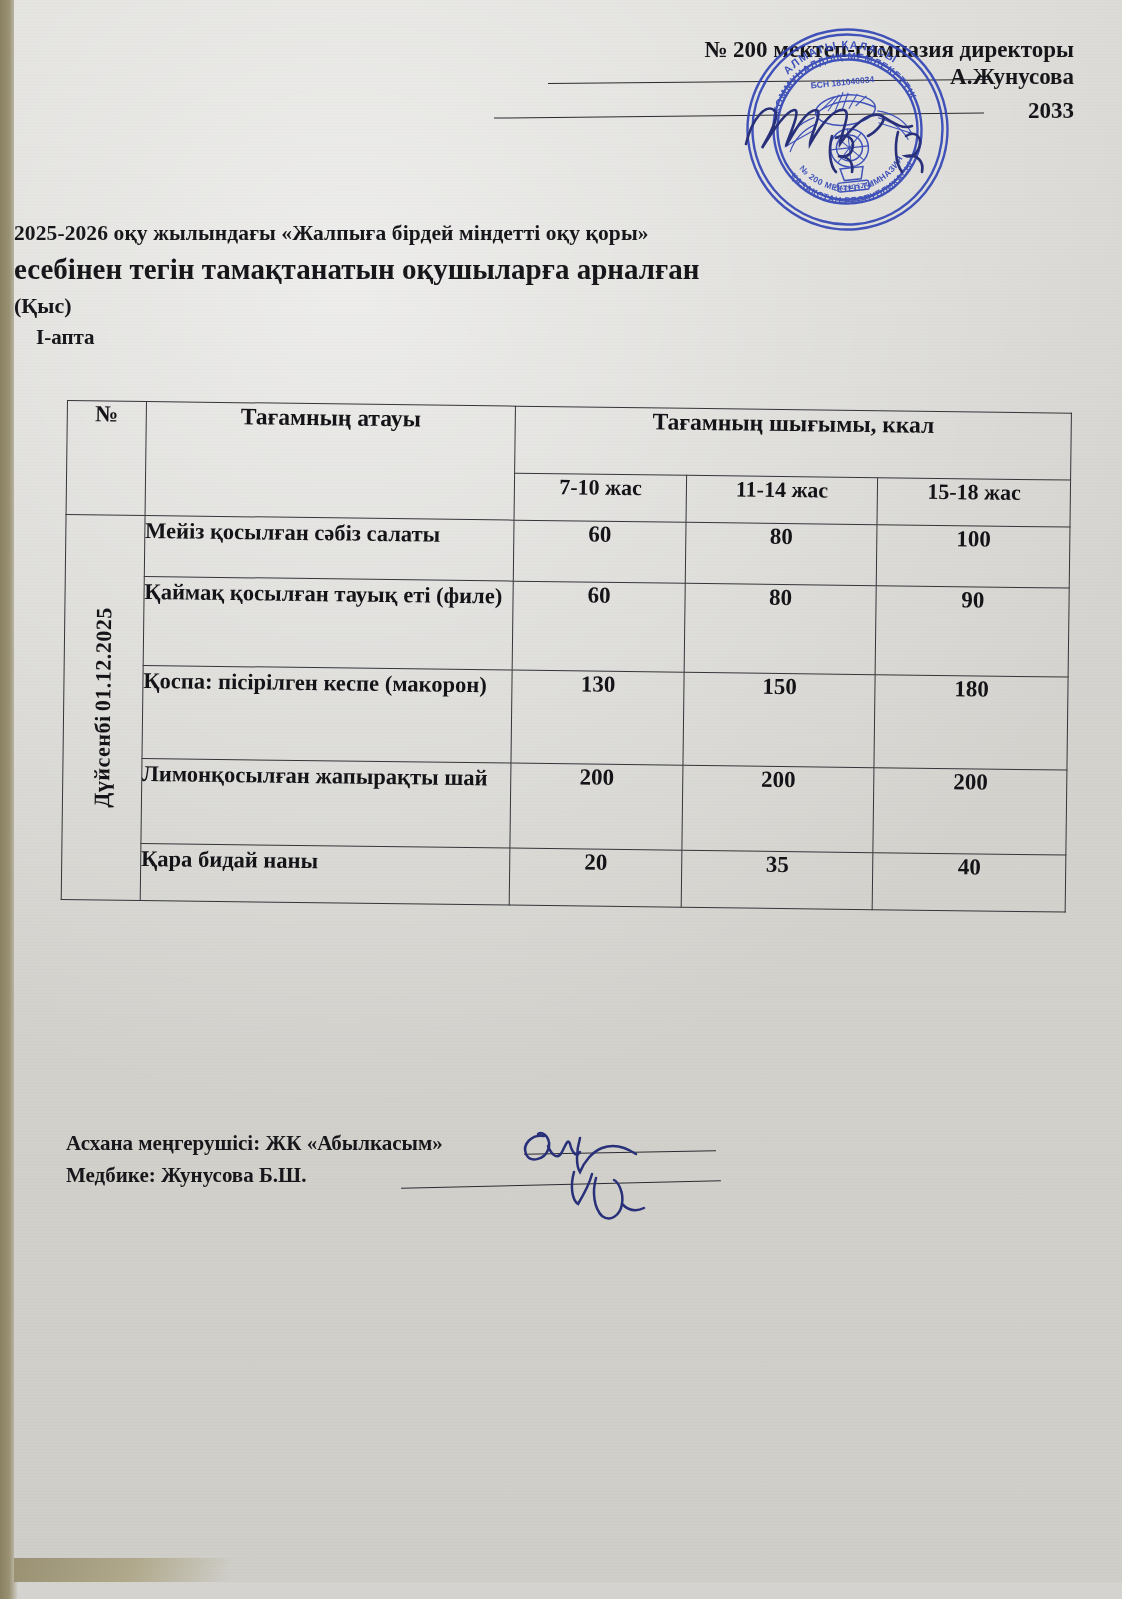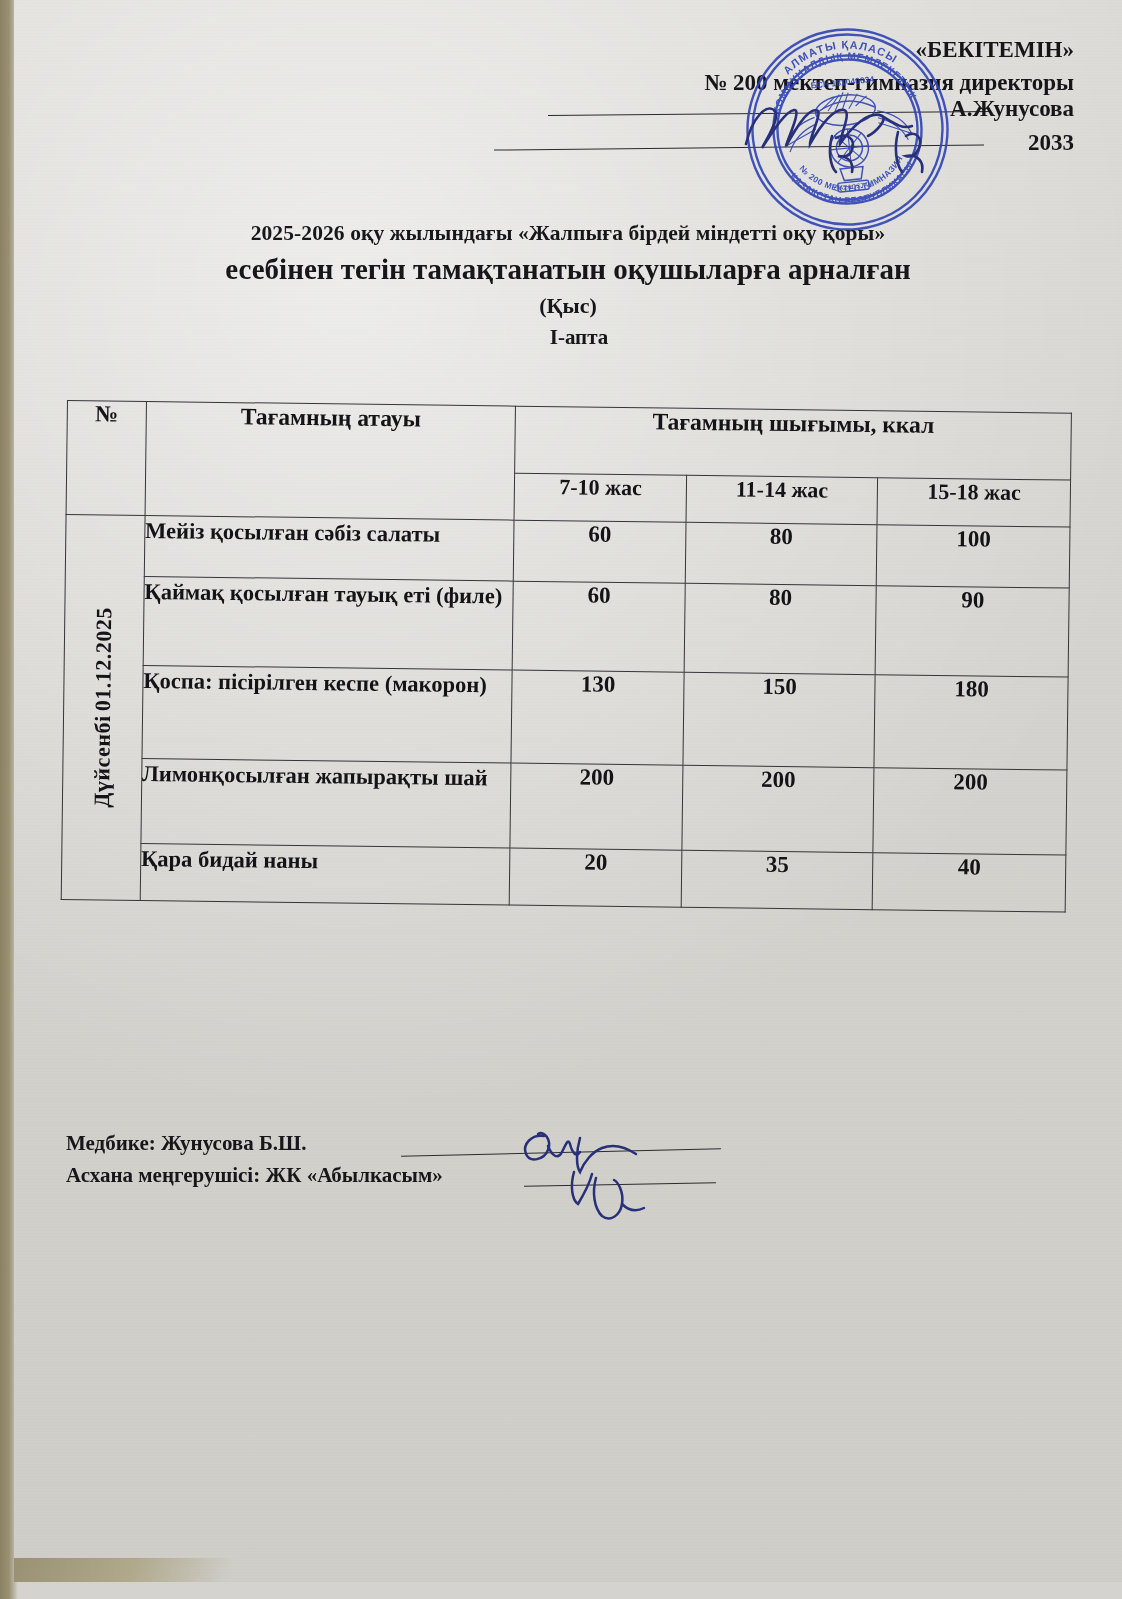--- a/index.html
+++ b/index.html
@@ -48,21 +48,21 @@
 
   
   .stamp{position:absolute;left:726px;top:22px;width:215px;height:215px;
     transform:rotate(-6deg);opacity:.9;pointer-events:none;}
   .stamp svg{display:block;width:100%;height:100%;}
   
   .hand{position:absolute;pointer-events:none;}
   .hand svg{display:block;overflow:visible;}
 
   
-  .titleblock{position:absolute;left:0;right:0;top:218px;text-align:center;
+  .titleblock{position:absolute;left:0;right:0;top:218px;text-align:left;
     font-weight:bold;color:#17171b;}
   .titleblock .t1{font-size:21.5px;line-height:1.42;letter-spacing:.1px;}
   .titleblock .t2{font-size:29px;line-height:1.42;}
   .titleblock .t3{font-size:23px;line-height:1.5;letter-spacing:.4px;}
   .titleblock .t4{font-size:22px;line-height:1.45;}
   .titleblock .t5{font-size:21px;line-height:1.45;margin-left:22px;}
 
   
   .tablewrap{position:absolute;left:53px;top:400px;width:1010px;
     transform:rotate(0.72deg);transform-origin:0 0;}
@@ -105,21 +105,20 @@
 </style>
 </head>
 <body>
 
 <div class="desk"></div>
 
 <div class="sheet">
   <div class="grain"></div>
 
   <div class="approve">
-    <span class="ln">«БЕКІТЕМІН»</span>
     <span class="ln">№ 200 мектеп-гимназия директоры</span>
     <span class="sigline">
       <span class="rule"></span>
       <span class="nm">А.Жунусова</span>
     </span>
     <span class="dateline">
       <span class="rule2"></span>
       <span class="yr">2033</span>
     </span>
   </div>
@@ -262,26 +261,26 @@
           <td class="dish">Қара бидай наны</td>
           <td class="val">20</td>
           <td class="val">35</td>
           <td class="val">40</td>
         </tr>
       </tbody>
     </table>
   </div>
 
   <div class="footer">
+    <div class="frow f1">
+      <span>Асхана меңгерушісі: ЖК «Абылкасым»</span>
+      <span class="rule3"></span>
+    </div>
     <div class="frow f2">
       <span>Медбике: Жунусова Б.Ш.</span>
-      <span class="rule3"></span>
-    </div>
-    <div class="frow f1">
-      <span>Асхана меңгерушісі: ЖК «Абылкасым»</span>
       <span class="rule3"></span>
     </div>
   </div>
 
   <div class="hand" style="left:500px;top:1118px;width:160px;height:56px;">
     <svg viewBox="0 0 160 56" xmlns="http://www.w3.org/2000/svg">
       <g fill="none" stroke="#29307a" stroke-width="2.5" stroke-linecap="round">
         <path d="M30,18 C18,16 8,26 12,36 C16,45 30,42 34,32 C38,22 30,12 24,16"></path>
         <path d="M34,28 C38,38 44,42 48,34 C52,26 54,20 56,26 C58,34 62,40 66,34"></path>
         <path d="M66,20 C62,34 62,48 66,54 C70,44 78,34 88,30 C98,26 110,28 122,36"></path>

